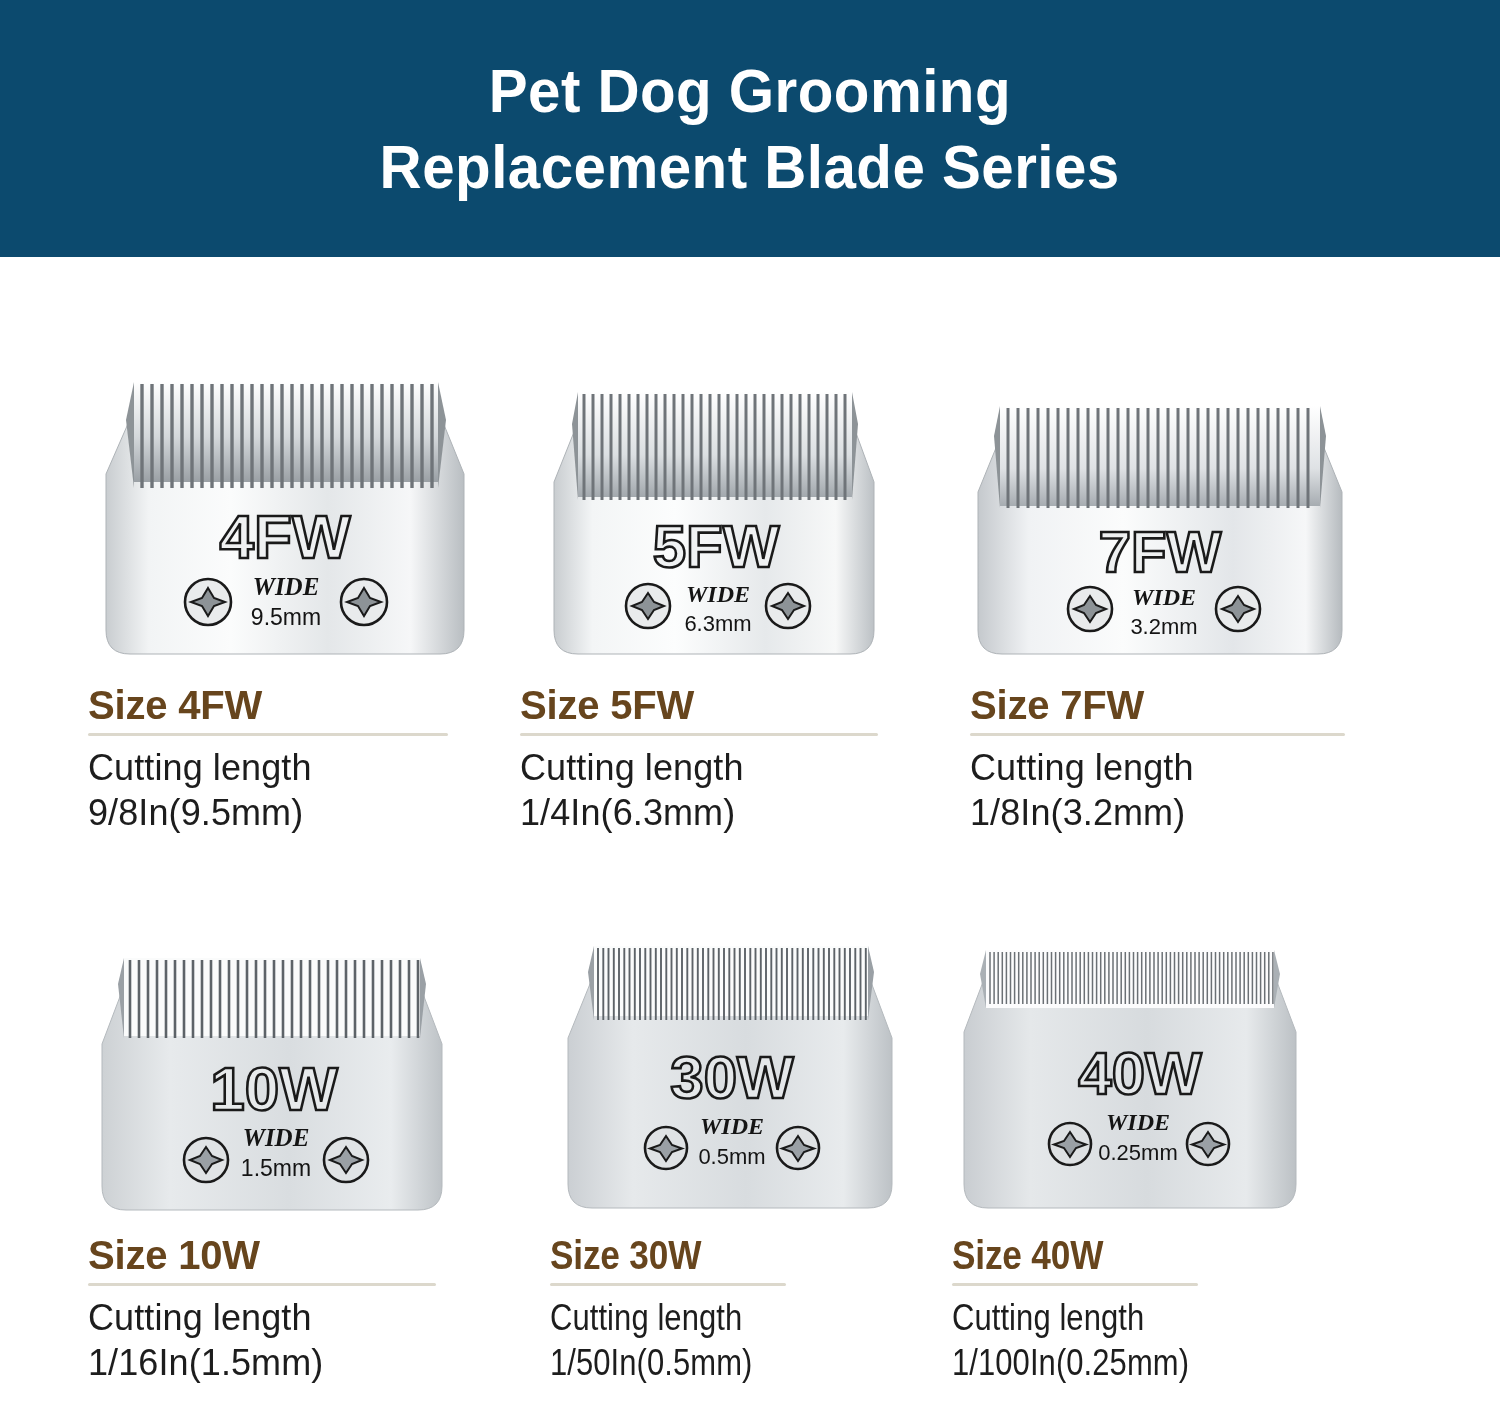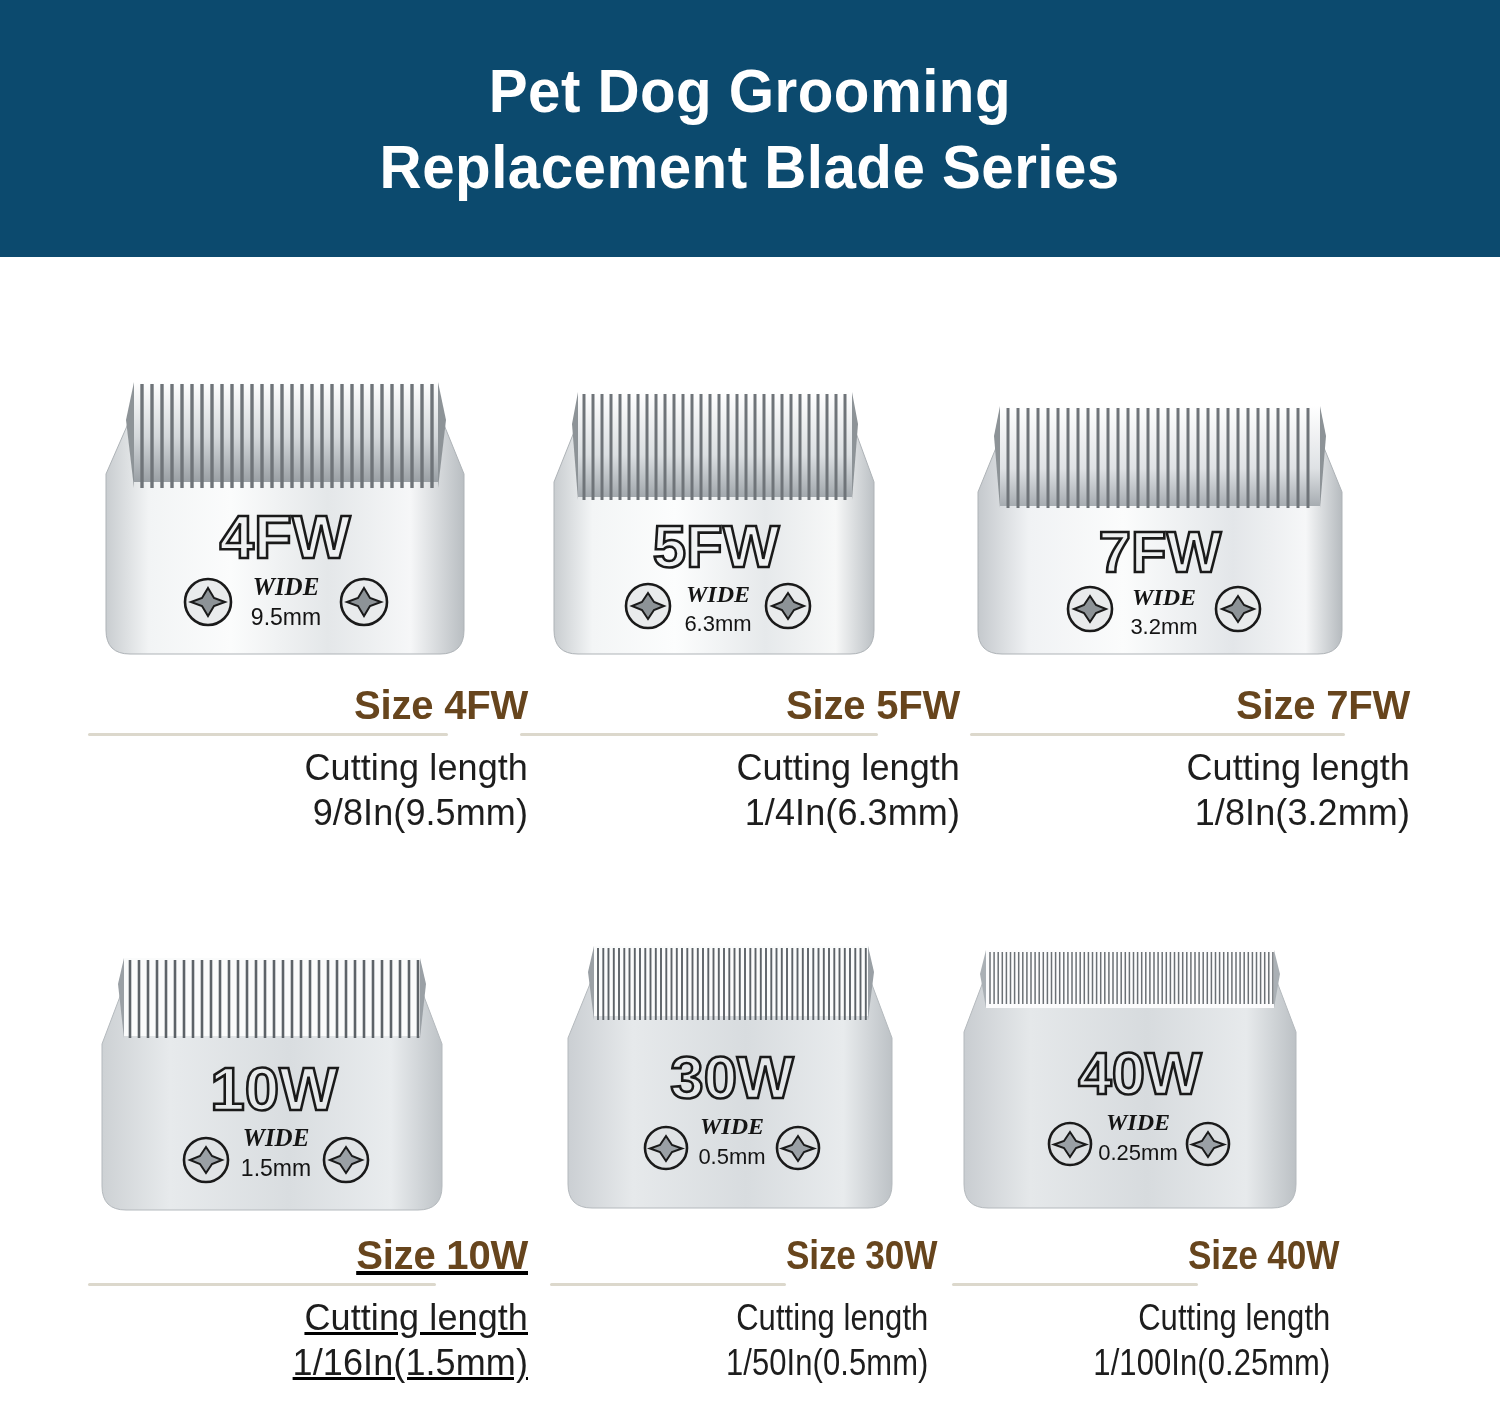--- a/index.html
+++ b/index.html
@@ -50,34 +50,34 @@
   }
   .cell {
     position: absolute;
     width: 440px;
   }
   
   .r1c1 { left: 88px;  top: 105px; }
   .r1c2 { left: 520px; top: 105px; }
   .r1c3 { left: 934px; top: 105px; margin-left: 36px; }
   
-  .r2c1 { left: 88px;  top: 675px; text-decoration: underline; }
+  .r2c1 { left: 88px;  top: 675px; }
   .r2c2 { left: 550px; top: 675px; }
   .r2c3 { left: 952px; top: 675px; }
 
   .blade-stage {
     position: relative;
     height: 320px;
   }
 
   
   .blade-svg { display: block; }
 
   
-  .info { position: relative; text-align: right; }
+  .info { position: relative; }
   .size-title {
     color: #67451d;
     font-family: "Liberation Sans", sans-serif;
     font-weight: bold;
     font-size: 40px;
     line-height: 46px;
     letter-spacing: -0.2px;
     white-space: nowrap;
   }
   .rule {

